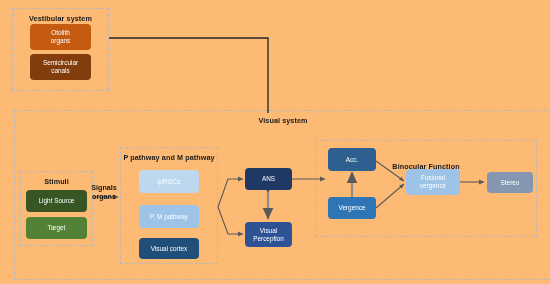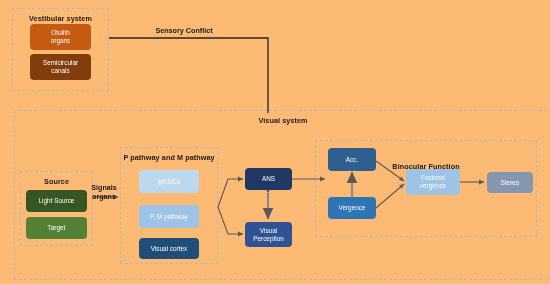--- a/index.html
+++ b/index.html
@@ -77,21 +77,21 @@
 
   <div class="group" id="grp-vestibular" style="left: 12px; top: 8px; width: 97px; height: 83px; border-color: rgb(185, 185, 185);">
     <div class="group-title" id="grp-vestibular-title" style="top: 5px;">Vestibular system</div>
   </div>
 
   <div class="group" id="grp-visual" style="left: 14px; top: 110px; width: 538px; height: 170px; border-color: rgb(185, 185, 185);">
     <div class="group-title" id="grp-visual-title" style="top: 5px;">Visual system</div>
   </div>
 
   <div class="group" id="grp-stimuli" style="left: 20px; top: 171px; width: 73px; height: 75px; border-color: rgb(185, 185, 185);">
-    <div class="group-title" id="grp-stimuli-title" style="top: 5px;">Source</div>
+    <div class="group-title" id="grp-stimuli-title" style="top: 5px;">Stimuli</div>
   </div>
 
   <div class="group" id="grp-pm" style="left: 120px; top: 147px; width: 98px; height: 117px; border-color: rgb(185, 185, 185);">
     <div class="group-title" id="grp-pm-title" style="top: 5px;">P pathway and M pathway</div>
   </div>
 
   <div class="group" id="grp-bino" style="left: 315px; top: 140px; width: 222px; height: 97px; border-color: rgb(185, 185, 185);">
     <div class="group-title" id="grp-bino-title" style="top: 5px; margin-top: 16px;">Binocular Function</div>
   </div>
 
@@ -121,21 +121,20 @@
 
     <path d="M352,196 L352,172" stroke="#8c8c8c" stroke-width="2.2" fill="none" marker-end="url(#ah)" marker-start="url(#ah)"></path>
 
     <path d="M376,161 L404,181" stroke="#595959" stroke-width="1.1" fill="none" marker-end="url(#ahs)"></path>
 
     <path d="M376,208 L404,184" stroke="#595959" stroke-width="1.1" fill="none" marker-end="url(#ahs)"></path>
 
     <path d="M460,182 L484,182" stroke="#595959" stroke-width="1.1" fill="none" marker-end="url(#ah)"></path>
   </svg>
 
-  <div class="free-label" id="lbl-sensory" style="left: 139px; top: 26px; width: 90px;">Sensory Conflict</div>
   <div class="free-label" id="lbl-signals" style="left: 87px; top: 183px; width: 34px;">Signals
 organs</div>
 
   <div class="node" id="nd-otolith_organs" style="left: 30px; top: 24px; width: 61px; height: 26px; background: rgb(197, 90, 17); color: rgb(255, 255, 255);">Otolith
 organs</div>
   <div class="node" id="nd-semicircular_canals" style="left: 30px; top: 54px; width: 61px; height: 26px; background: rgb(131, 60, 12); color: rgb(255, 255, 255);">Semicircular
 canals</div>
 
   <div class="node" id="nd-light_source" style="left: 26px; top: 190px; width: 61px; height: 22px; background: rgb(55, 86, 35); color: rgb(255, 255, 255);">Light Source</div>
   <div class="node" id="nd-target" style="left: 26px; top: 217px; width: 61px; height: 22px; background: rgb(83, 129, 53); color: rgb(255, 255, 255);">Target</div>

